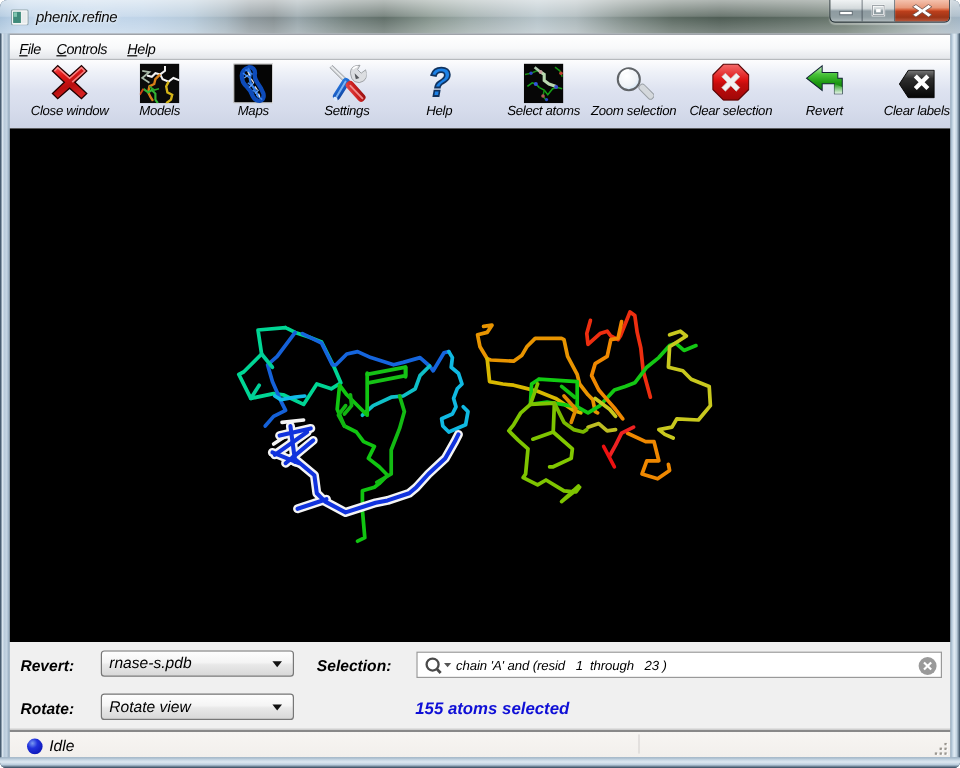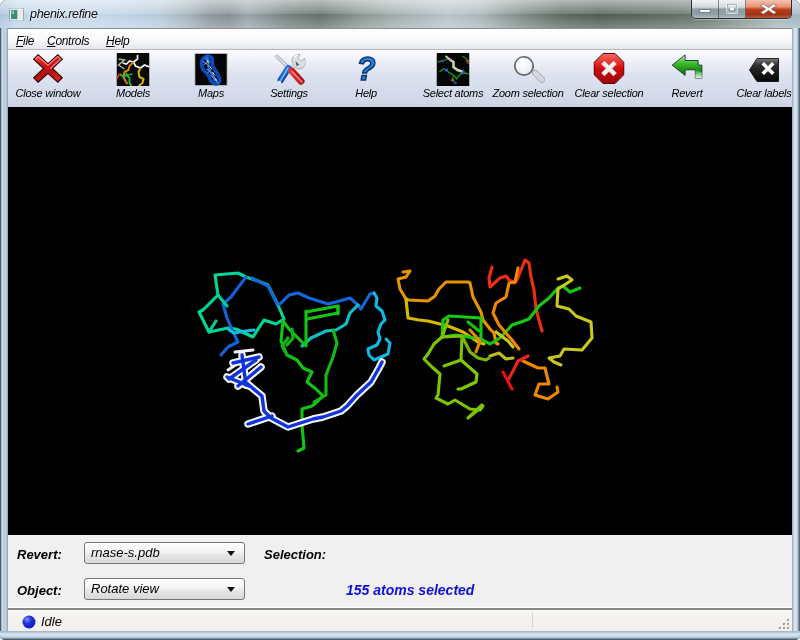--- a/index.html
+++ b/index.html
@@ -81,21 +81,21 @@
       </div>
     </div>
   </div>
   <div id="client">
     <div id="menubar">
       <span style="left:8px"><u>F</u>ile</span>
       <span style="left:39px"><u>C</u>ontrols</span>
       <span style="left:98px"><u>H</u>elp</span>
     </div>
     <div id="toolbar">
-      <div class="tbitem" style="left:2px;">
+      <div class="tbitem" style="left:12px;">
         <svg class="tbicon" width="32" height="32" viewBox="0 0 32 32">
           <defs>
               <linearGradient id="redx" x1="0" y1="0" x2="0.4" y2="1">
                 <stop offset="0" stop-color="#f55"></stop>
                 <stop offset="0.35" stop-color="#e01818"></stop>
                 <stop offset="0.7" stop-color="#b80e0e"></stop>
                 <stop offset="1" stop-color="#d42020"></stop>
               </linearGradient>
             </defs>
           <path d="M3 7 L7 3 L16 11 L25 3 L29 7 L20 15.5 L29 24 L25 28 L16 20 L7 28 L3 24 L12 15.5 Z" fill="url(#redx)" stroke="#200" stroke-width="1" transform="scale(1.1)" transform-origin="16 15.5"></path>
@@ -330,21 +330,33 @@
           <polyline stroke="#7ec400" points="442,337 462,336 461,360 444,366"></polyline>
           <polyline stroke="#82c800" points="461,360 477,374 476,382 461,389 458,389"></polyline>
           <polyline stroke="#7ab800" points="462,336 470,352 478,358 486,360 489,358"></polyline>
         </g>
       </svg>
     </div>
     <div id="panel">
       <span class="blabel" style="left:9px; top:12px;">Revert:</span>
       <div class="dropdown" style="top:7px;">rnase-s.pdb<span class="dda"></span></div>
       <span class="blabel" style="left:256px; top:12px;">Selection:</span>
-      <span class="blabel" style="left:9px; top:48px;">Object:</span>
+      <div id="searchbox">
+        <svg style="position:absolute;left:5px;top:3px;" width="26" height="16" viewBox="0 0 26 16">
+          <circle cx="7.5" cy="6.8" r="5" fill="none" stroke="#4a4a4a" stroke-width="1.9"></circle>
+          <line x1="11" y1="10.4" x2="14.2" y2="13.8" stroke="#4a4a4a" stroke-width="2.4"></line>
+          <path d="M17 5.5 L23 5.5 L20 9 Z" fill="#555"></path>
+        </svg>
+        <span style="position:absolute;left:32px;top:5px;font-size:11px;letter-spacing:-0.1px;">chain 'A' and (resid&nbsp;&nbsp;&nbsp;1&nbsp;&nbsp;through&nbsp;&nbsp;&nbsp;23 )</span>
+        <svg style="position:absolute;right:3px;top:3px;" width="16" height="16" viewBox="0 0 16 16">
+          <circle cx="8" cy="8" r="7.5" fill="#9a9a9a"></circle>
+          <path d="M5 5 L11 11 M11 5 L5 11" stroke="#fff" stroke-width="1.8"></path>
+        </svg>
+      </div>
+      <span class="blabel" style="left:9px; top:48px;">Rotate:</span>
       <div class="dropdown" style="top:43px;">Rotate view<span class="dda"></span></div>
       <span id="selcount">155 atoms selected</span>
     </div>
     <div id="sep"></div>
     <div id="statusbar">
       <svg style="position:absolute;left:14px;top:5px;" width="14" height="14" viewBox="0 0 14 14">
         <defs>
             <radialGradient id="ball" cx="0.35" cy="0.3" r="0.8">
               <stop offset="0" stop-color="#7a9bf0"></stop>
               <stop offset="0.4" stop-color="#2233dd"></stop>

